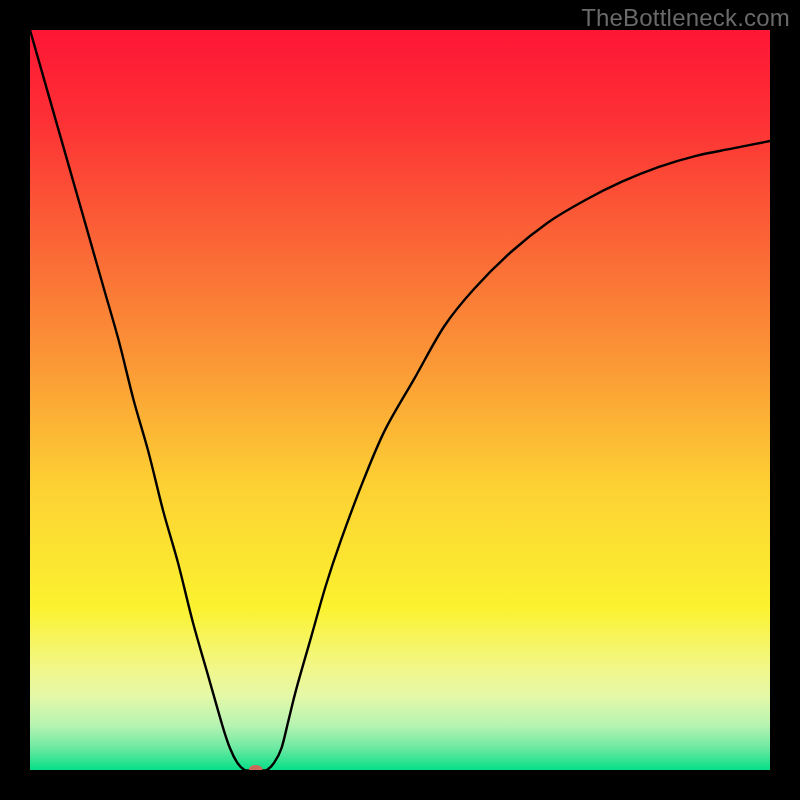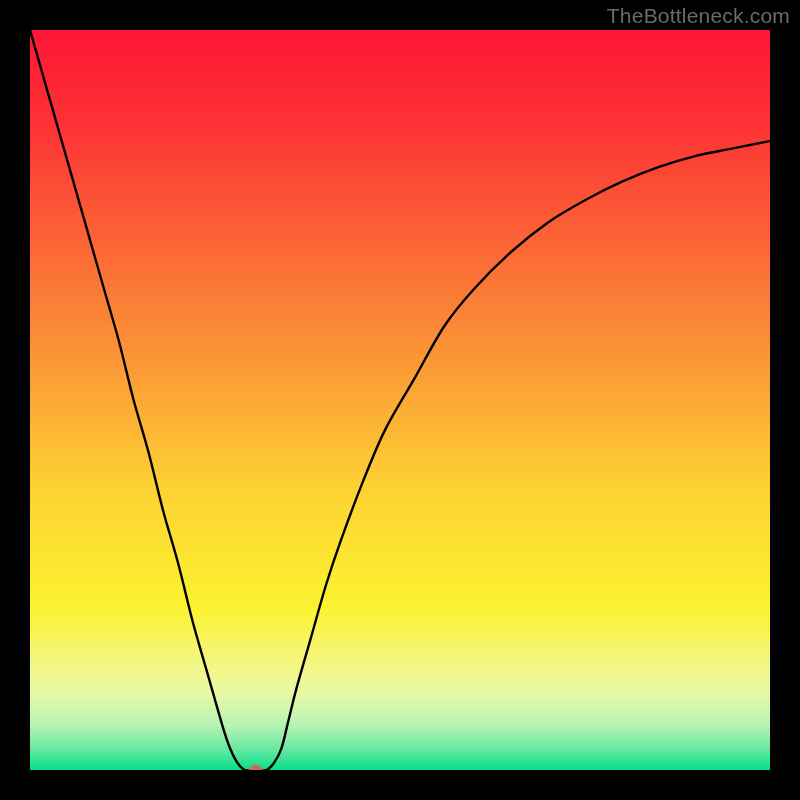--- a/index.html
+++ b/index.html
@@ -17,21 +17,21 @@
     top: 30px;
     width: 740px;
     height: 740px;
     background: #000;
   }
   .watermark {
     position: absolute;
     top: 4px;
     right: 10px;
     color: #6a6a6a;
-    font-size: 21px;
+    font-size: 24px;
     letter-spacing: 0.2px;
     font-weight: 500;
     z-index: 10;
   }
   svg {
     display: block;
   }
 </style>
 </head>
 <body>

